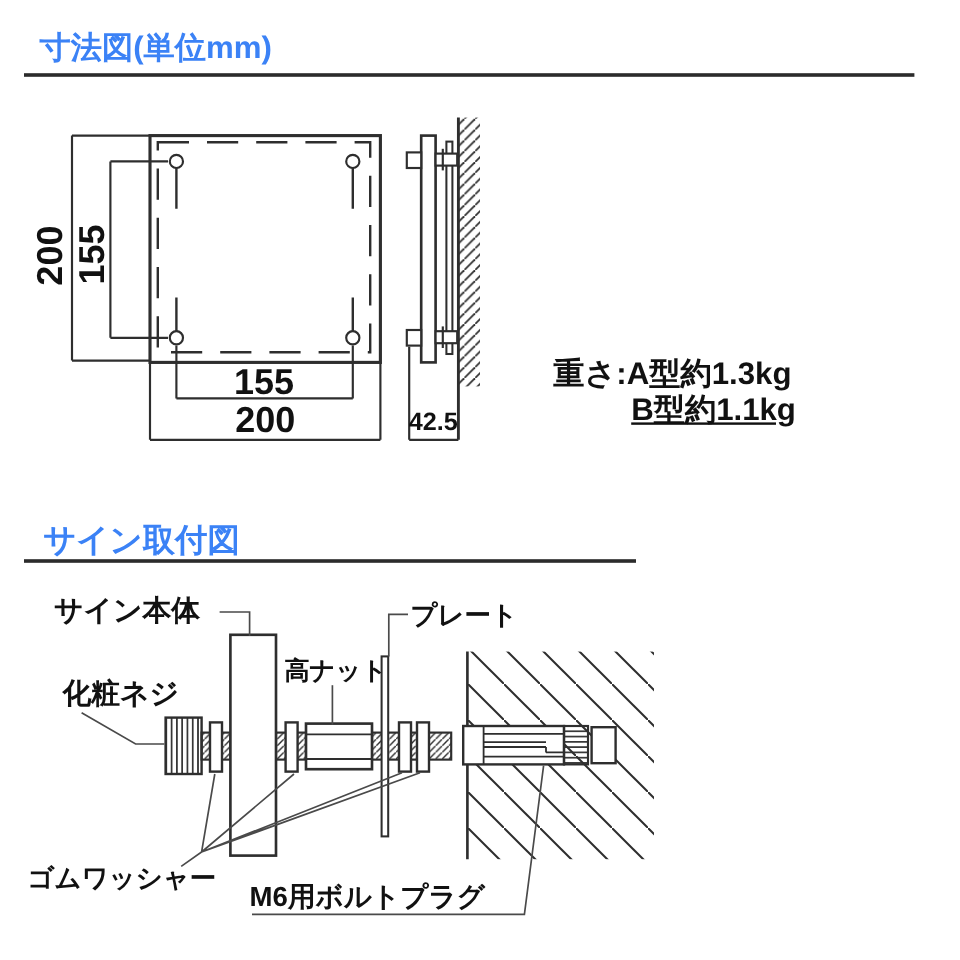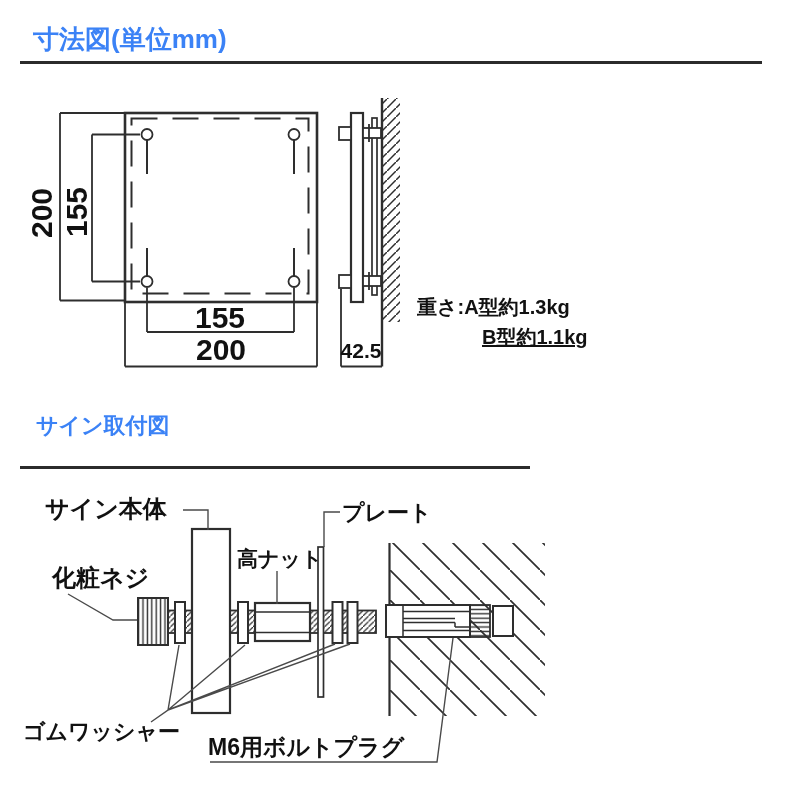--- a/index.html
+++ b/index.html
@@ -2,35 +2,35 @@
 <html><head>
 <meta charset="utf-8">
 <style>
   html,body{margin:0;padding:0;background:#fff;}
   .stage{
     position:relative;width:800px;height:800px;background:#ffffff;overflow:hidden;
     font-family:"Liberation Sans",sans-serif;color:#151515;
   }
   .sec-title{position:absolute;font-weight:bold;color:#3b82f6;white-space:nowrap;}
   .rule{position:absolute;background:#2b2b2b;height:3px;}
-  .weight-line{position:absolute;font-weight:bold;font-size:20px;color:#111;white-space:nowrap;}
+  .weight-line{position:absolute;font-weight:bold;font-size:26px;color:#111;white-space:nowrap;margin-left:44px;}
   svg text{font-family:"Liberation Sans",sans-serif;font-weight:bold;fill:#111;}
 </style>
 </head>
 <body>
 
 <div class="stage">
 
   <div class="sec-title" style="left:33px;top:22px;font-size:26px;">寸法図(単位mm)</div>
   <div class="rule" style="left:20px;top:61px;width:742px;"></div>
 
   <div class="weight-line" style="left:417px;top:294px;">重さ:A型約1.3kg</div>
   <div class="weight-line" style="left:482px;top:324px;text-decoration:underline;">B型約1.1kg</div>
 
-  <div class="sec-title" style="left:36px;top:411px;font-size:22px;">サイン取付図</div>
+  <div class="sec-title" style="left:36px;top:432px;font-size:27px;">サイン取付図</div>
   <div class="rule" style="left:20px;top:466px;width:510px;"></div>
 
   <svg width="800" height="800" viewBox="0 0 800 800" style="position:absolute;left:0;top:0;">
     <defs>
       <pattern id="hatchWall" width="30" height="30" patternUnits="userSpaceOnUse">
         <line x1="0" y1="0" x2="30" y2="30" stroke="#2e2e2e" stroke-width="1.7"></line>
       </pattern>
       <pattern id="hatchSide" width="9" height="9" patternUnits="userSpaceOnUse">
         <line x1="0" y1="9" x2="9" y2="0" stroke="#2e2e2e" stroke-width="1.5"></line>
       </pattern>

